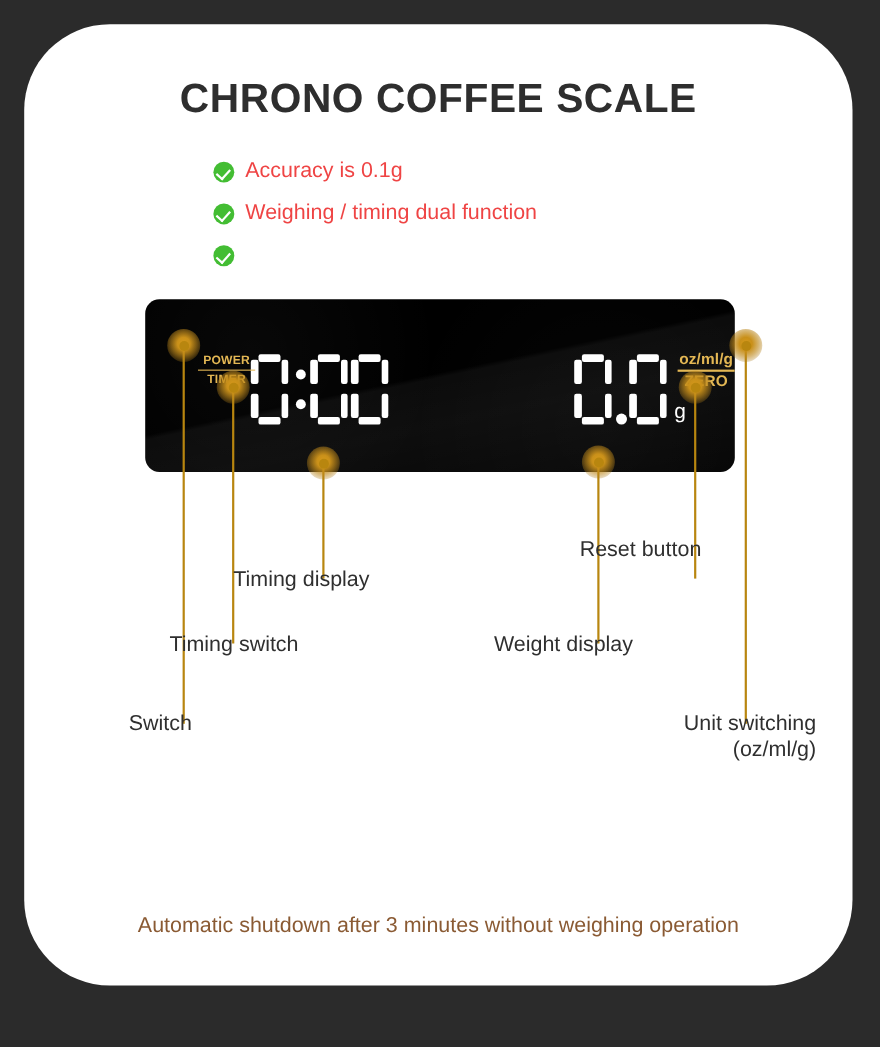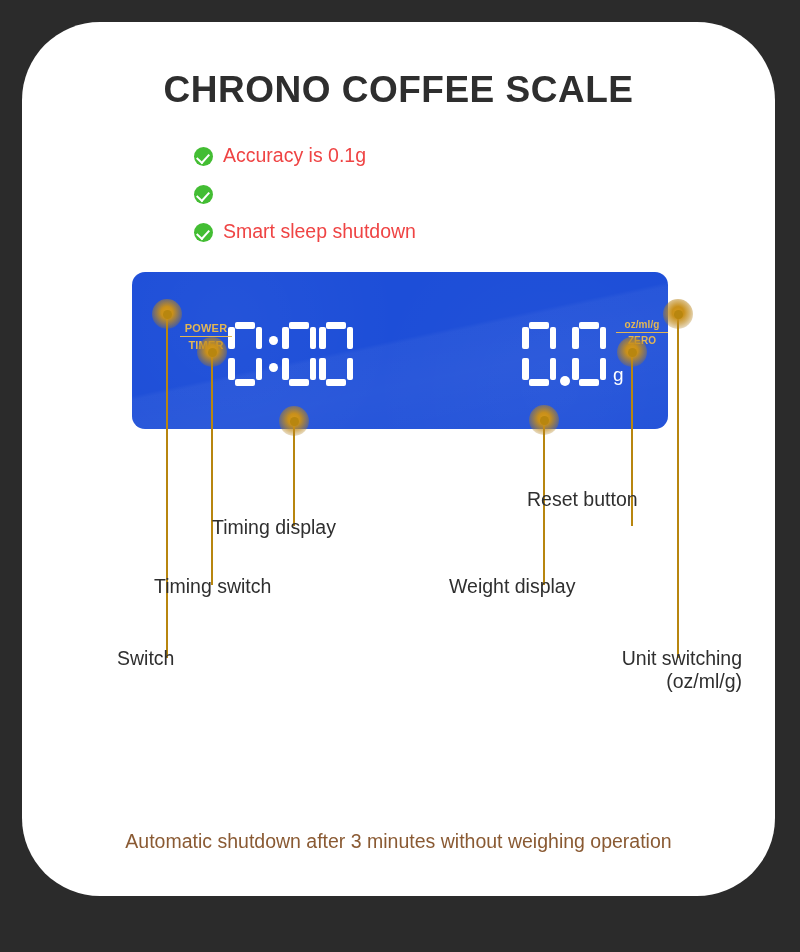--- a/index.html
+++ b/index.html
@@ -88,21 +88,21 @@
     white-space: nowrap;
   }
 
   
   .panel {
     position: absolute;
     left: 110px;
     top: 250px;
     width: 536px;
     height: 157px;
-    background: #1d4ed8;
+    background: #000000;
     border-radius: 13px;
     overflow: hidden;
   }
   
   .panel-sheen {
     position: absolute;
     left: -10%;
     top: 0;
     width: 120%;
     height: 100%;
@@ -146,21 +146,21 @@
     left: 48px;
     top: 50px;
     width: 52px;
     font-size: 11px;
     letter-spacing: 0.2px;
   }
   #legend-unit {
     left: 484px;
     top: 47px;
     width: 52px;
-    font-size: 10px;
+    font-size: 14px;
     letter-spacing: 0.1px;
   }
 
   
   .seg-display {
     position: absolute;
     display: flex;
     align-items: flex-start;
     z-index: 3;
   }
@@ -305,25 +305,25 @@
 
     <div class="features">
 
       <div class="feature-row">
         <span class="check-icon"></span>
         <span class="feature-text">Accuracy is 0.1g</span>
       </div>
 
       <div class="feature-row">
         <span class="check-icon"></span>
+        <span class="feature-text">Weighing / timing dual function</span>
       </div>
 
       <div class="feature-row">
         <span class="check-icon"></span>
-        <span class="feature-text">Smart sleep shutdown</span>
       </div>
 
     </div>
 
     <div class="leader" style="left:144px; top:292px; height:344px;"></div>
 
     <div class="leader" style="left:189px; top:330px; height:233px;"></div>
 
     <div class="leader" style="left:271px; top:399px; height:105px;"></div>
 

